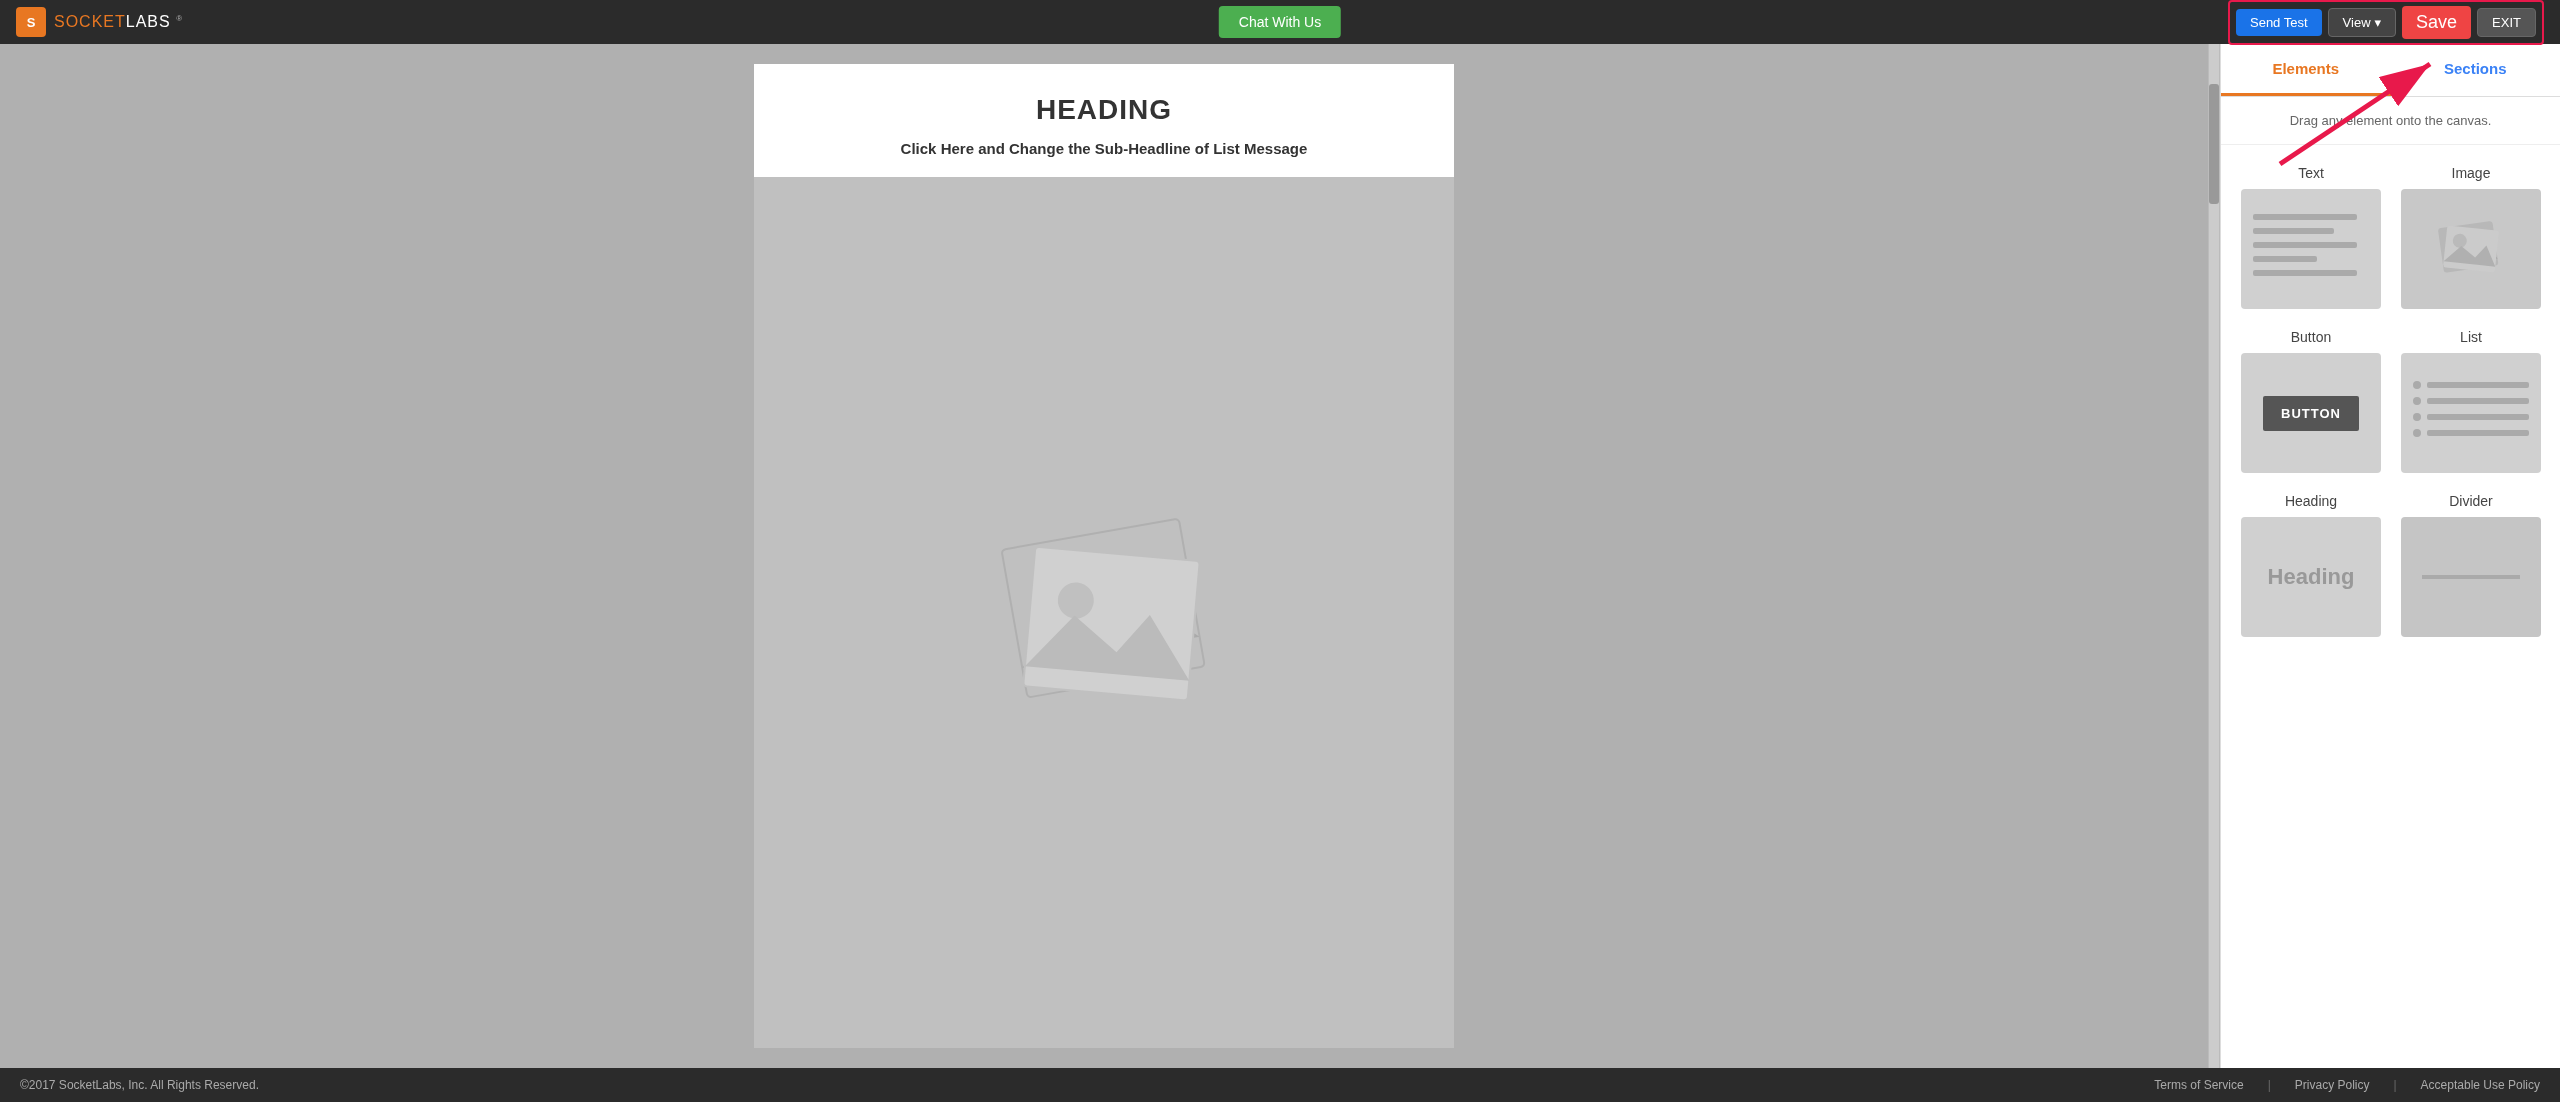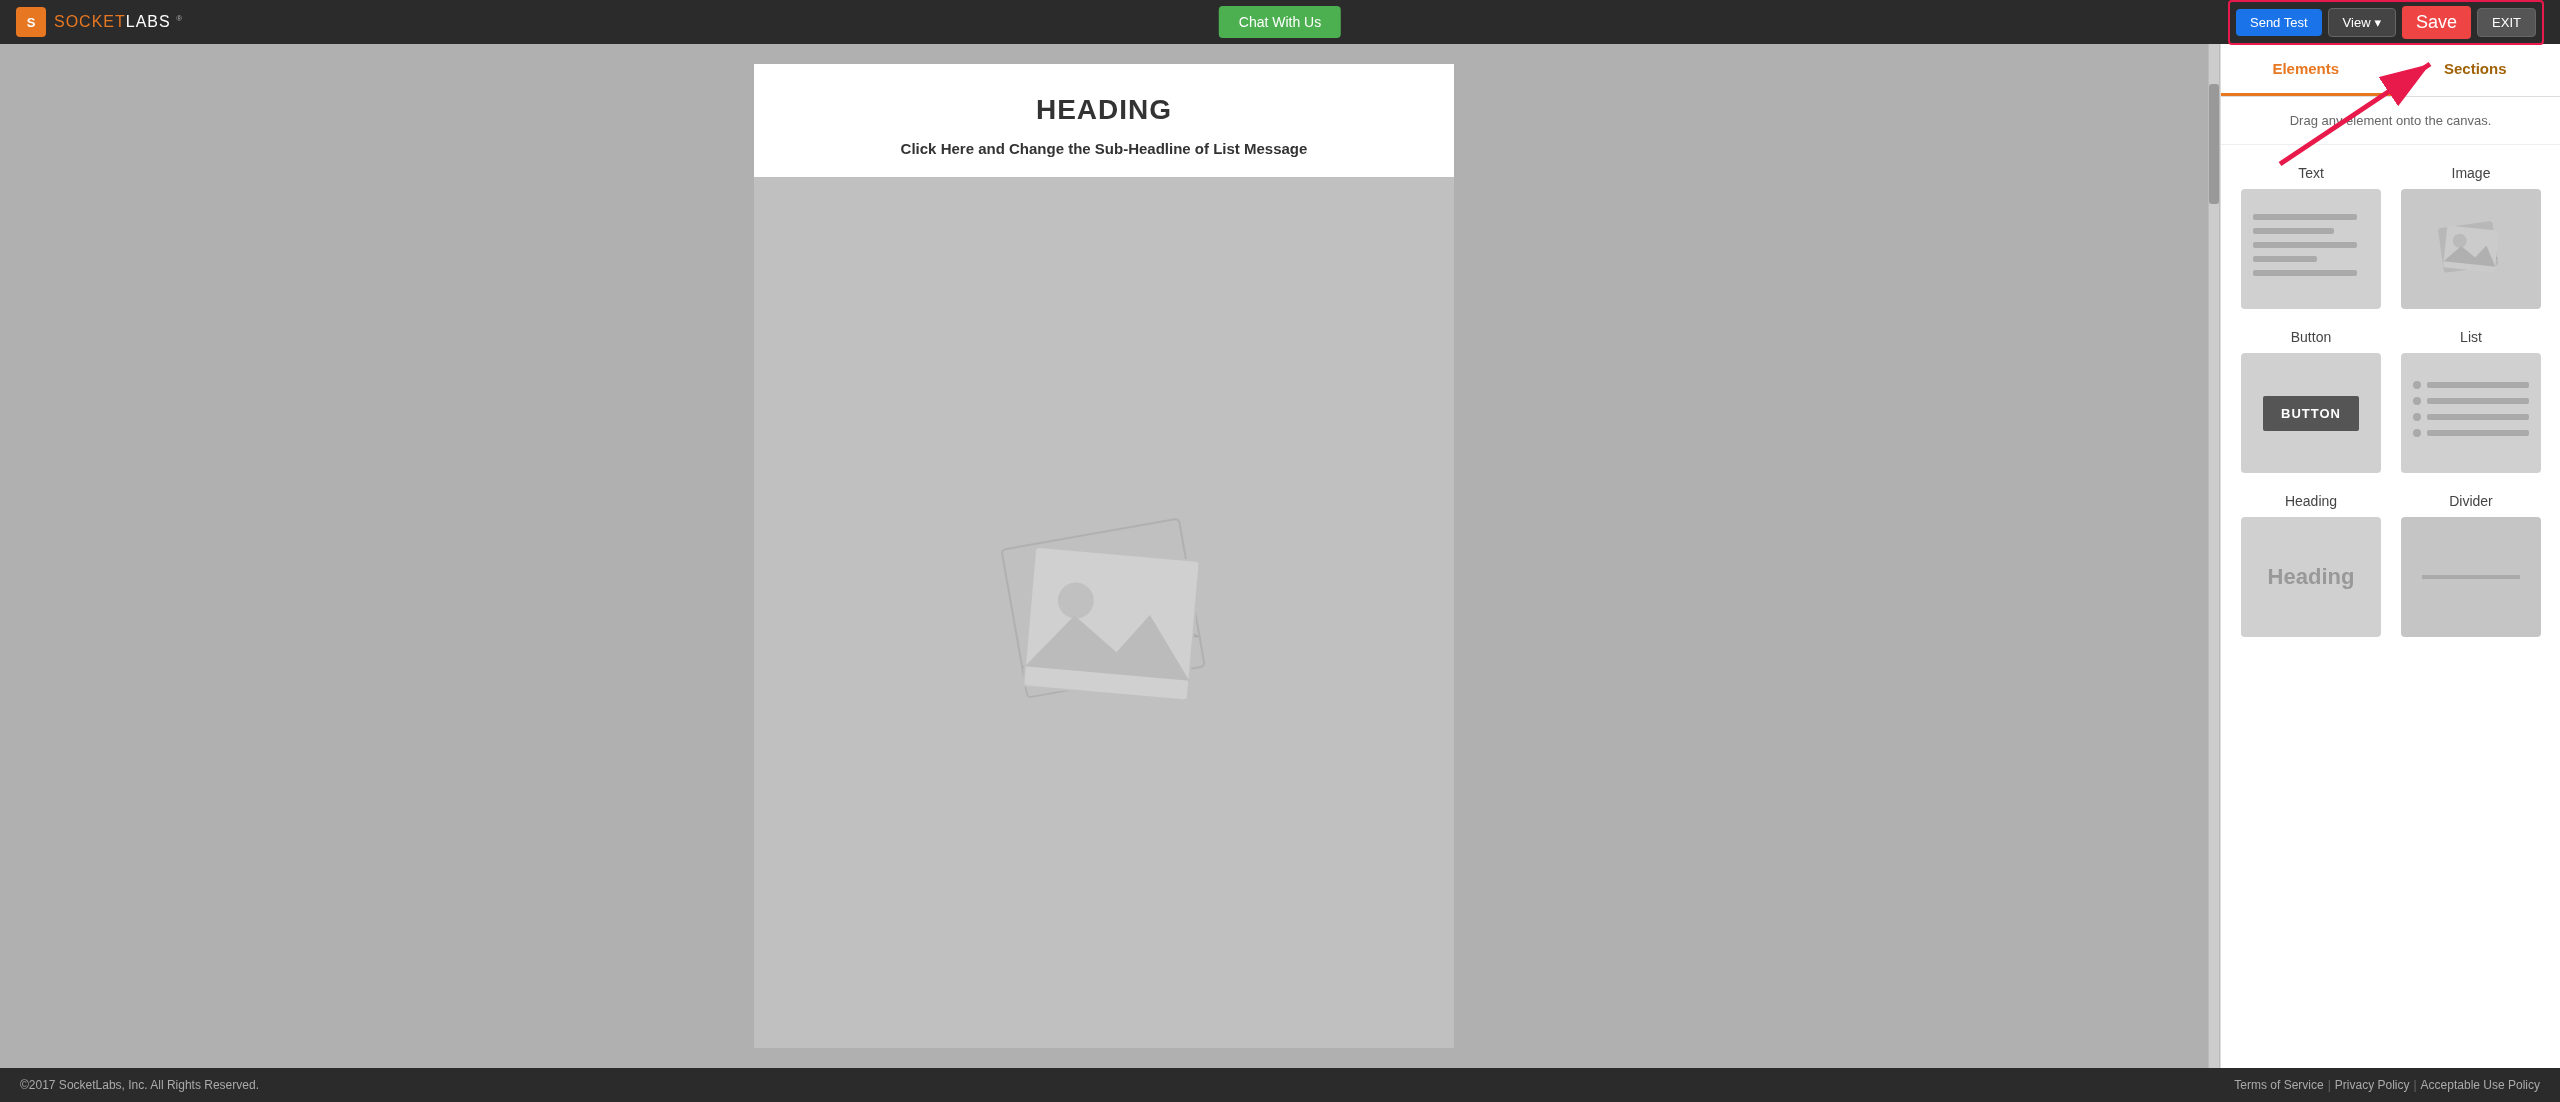--- a/index.html
+++ b/index.html
@@ -174,21 +174,21 @@
       display: flex;
       border-bottom: 1px solid #ddd;
     }
     .sidebar-tab {
       flex: 1;
       padding: 16px 0;
       text-align: center;
       font-size: 15px;
       font-weight: bold;
       cursor: pointer;
-      color: #a16207;
+      color: #3b82f6;
       border-bottom: 3px solid transparent;
     }
     .sidebar-tab.active {
       color: #e87722;
       border-bottom: 3px solid #e87722;
     }
     .sidebar-hint {
       text-align: center;
       color: #666;
       font-size: 13px;
@@ -313,21 +313,21 @@
       color: #aaa;
       font-size: 12px;
       padding: 10px 20px;
       display: flex;
       justify-content: space-between;
       align-items: center;
       flex-shrink: 0;
     }
     .footer-links {
       display: flex;
-      gap: 4px;
+      gap: 24px;
     }
     .footer-link {
       color: #aaa;
       text-decoration: none;
     }
     .footer-sep {
       color: #666;
     }
 
     

